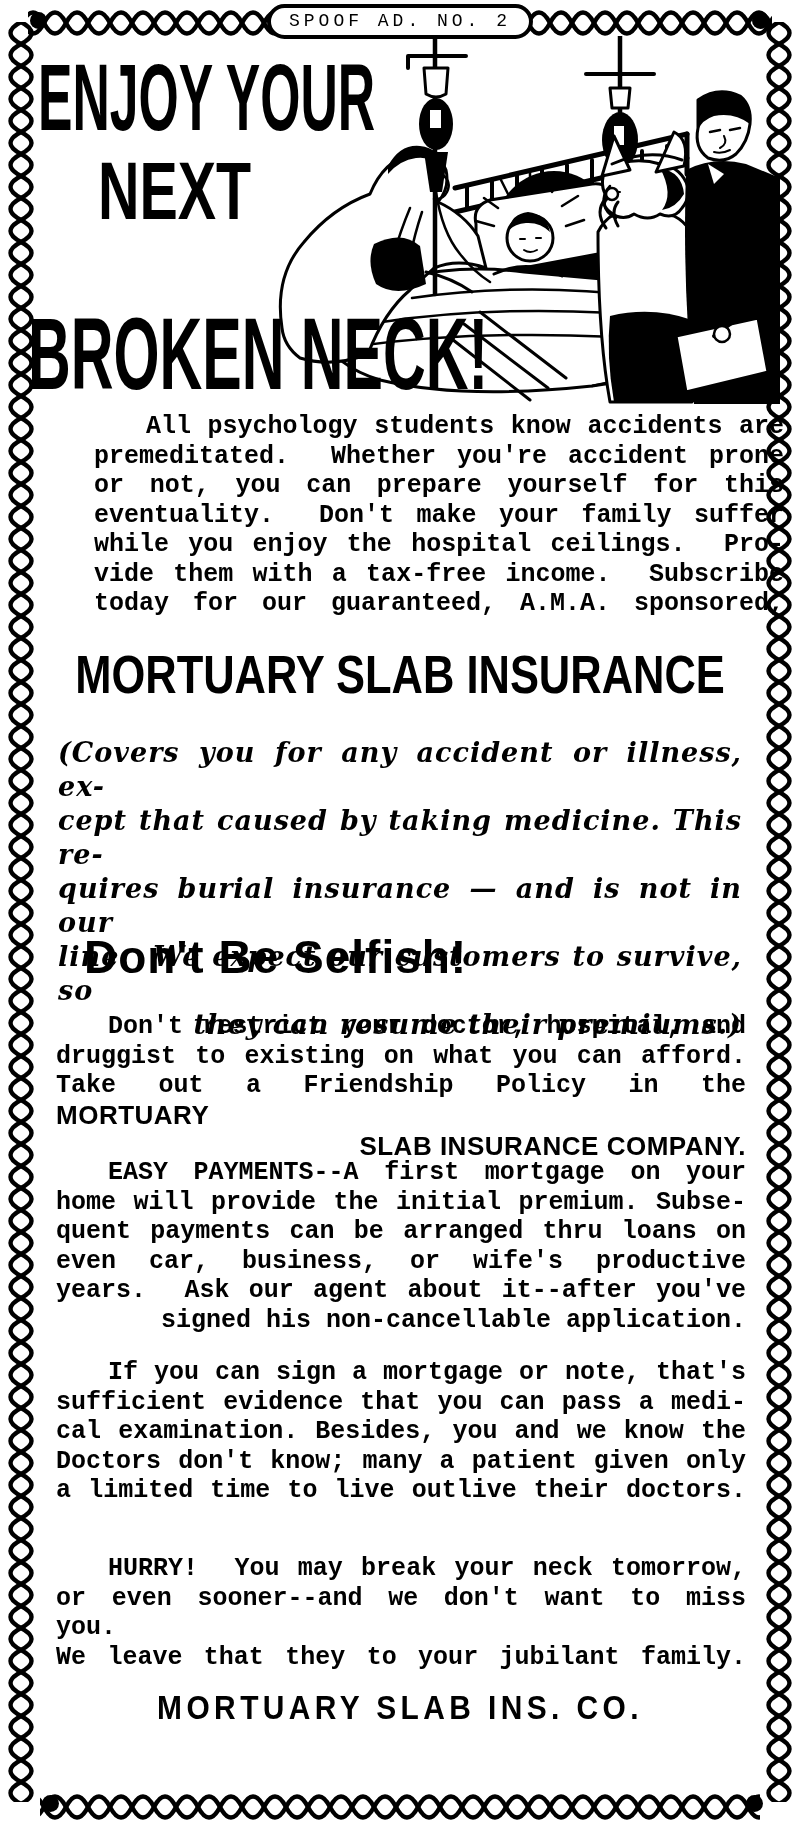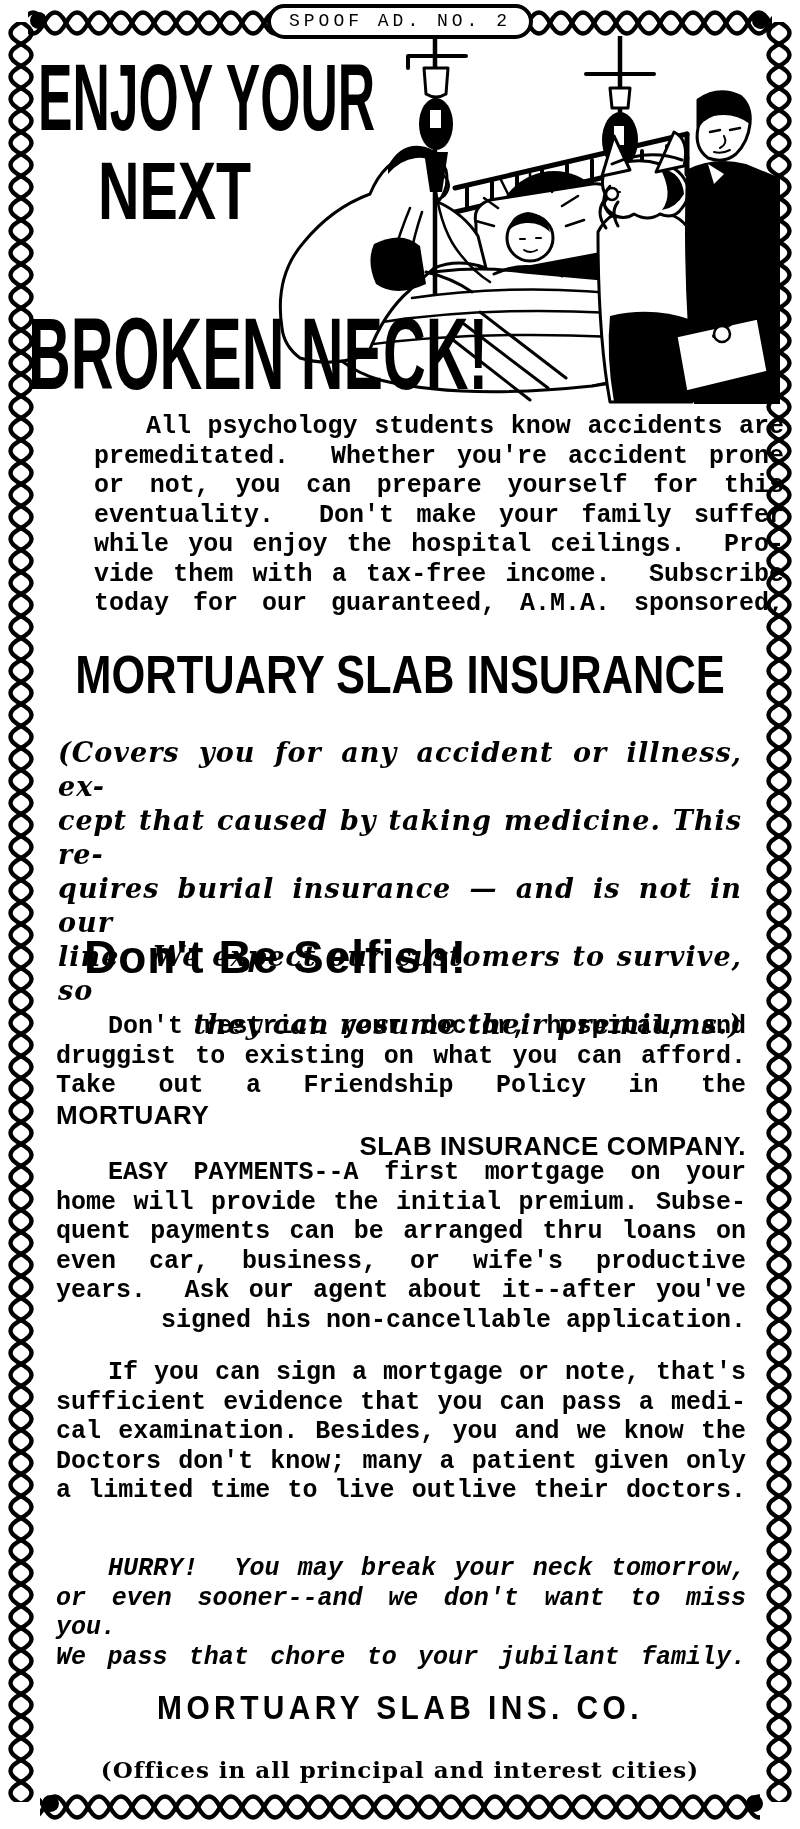--- a/index.html
+++ b/index.html
@@ -31,21 +31,21 @@
   .l{text-align:right;}
   .ind{padding-left:52px;}
   .p-intro{top:412px;margin-left:38px;}
   .product-heading{position:absolute;left:0;width:800px;top:644px;text-align:center;font-family:"Liberation Sans","DejaVu Sans",sans-serif;font-weight:bold;font-size:53px;white-space:nowrap;}
   .product-heading .csqueeze{display:inline-block;transform:scaleX(0.82);transform-origin:center top;}
   .p-note{top:736px;font-family:"DejaVu Serif","Liberation Serif",serif;font-style:italic;font-weight:bold;font-size:27px;line-height:34px;letter-spacing:1px;left:58px;width:684px;}
   .selfish-heading{position:absolute;left:84px;top:930px;font-family:"Liberation Sans","DejaVu Sans",sans-serif;font-weight:bold;font-size:46px;letter-spacing:1px;}
   .p-friendship{top:1012px;}
   .p-easy{top:1158px;}
   .p-medical{top:1358px;}
-  .p-hurry{top:1554px;font-style:italic;}
+  .p-hurry{top:1554px;}
   .gothic{font-family:"Liberation Sans","DejaVu Sans",sans-serif;font-weight:bold;font-size:26px;letter-spacing:0.5px;}
   .footer-co{position:absolute;left:0;width:800px;top:1688px;text-align:center;font-family:"Liberation Sans","DejaVu Sans",sans-serif;font-weight:bold;font-size:34px;letter-spacing:5px;white-space:nowrap;}
   .footer-co .csqueeze{display:inline-block;transform:scaleX(0.88);transform-origin:center top;}
   .footer-offices{position:absolute;left:0;width:800px;top:1756px;text-align:center;font-family:"DejaVu Serif","Liberation Serif",serif;font-weight:bold;font-size:23px;letter-spacing:1px;}
 </style>
 </head>
 <body>
 
 <div class="page">
 
@@ -212,19 +212,18 @@
     <span class="line j ind">If you can sign a mortgage or note, that's</span>
     <span class="line j">sufficient evidence that you can pass a medi-</span>
     <span class="line j">cal examination. Besides, you and we know the</span>
     <span class="line j">Doctors don't know; many a patient given only</span>
     <span class="line j">a limited time to live outlive their doctors.</span>
   </div>
 
   <div class="para p-hurry">
     <span class="line j ind">HURRY!&nbsp; You may break your neck tomorrow,</span>
     <span class="line j">or even sooner--and we don't want to miss you.</span>
-    <span class="line j">We pass that chore to your jubilant family.</span>
+    <span class="line j">We leave that they to your jubilant family.</span>
   </div>
 
   <div class="footer-co"><span class="csqueeze">MORTUARY SLAB INS. CO.</span></div>
-  <div class="footer-offices">(Offices in all principal and interest cities)</div>
 
 </div>
 
 </body></html>

